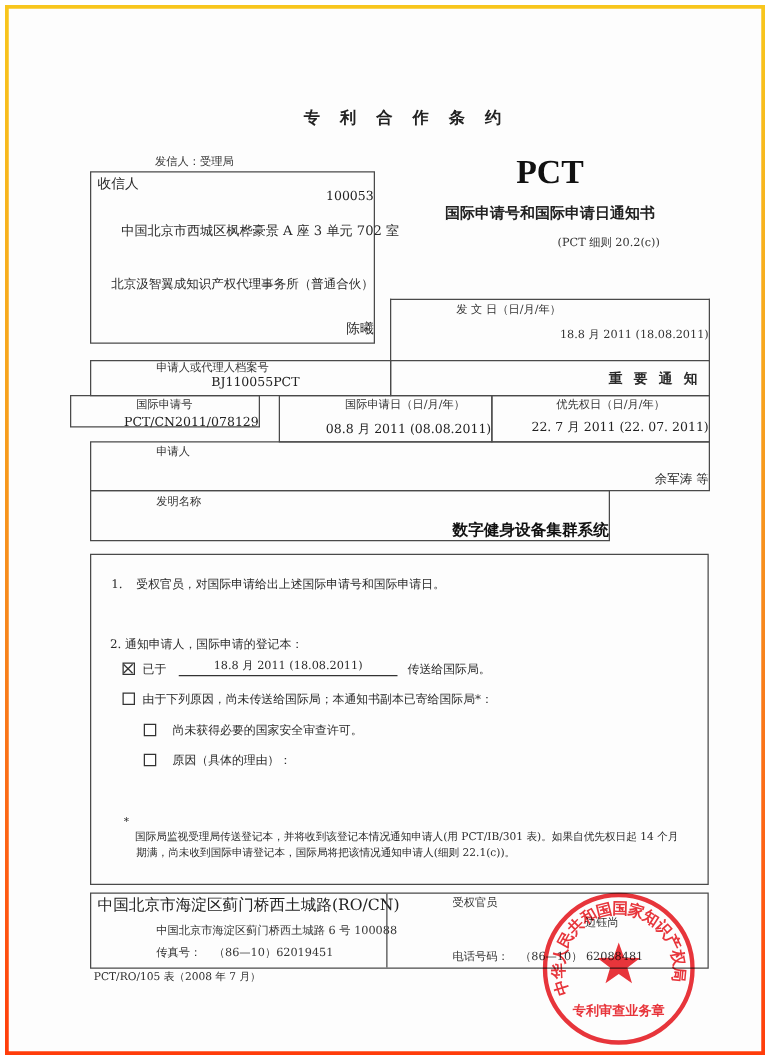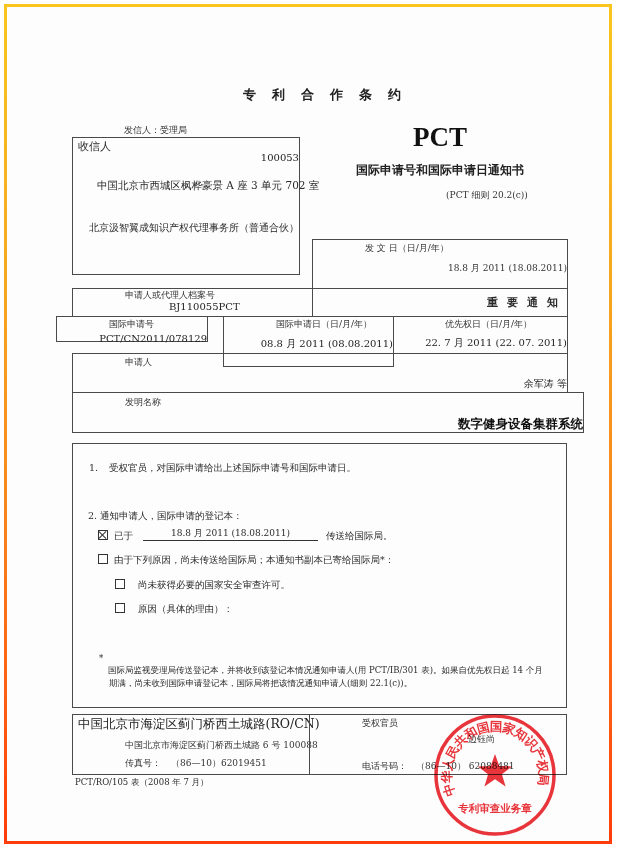--- a/index.html
+++ b/index.html
@@ -50,20 +50,21 @@
 
 <div class="abs title-treaty" style="left:243px; top:88px;">专利合作条约</div>
 
 <div class="abs lbl" style="left:77px; top:126px;">发信人：受理局</div>
 
 <div class="box" style="left:72px; top:137px; width:228px; height:138px;">
   <div class="abs" style="left:5px; top:3px; font-size:11px;text-align:center;">收信人</div>
   <div class="abs center val" style="top:15px;">100053</div>
   <div class="abs center" style="top:42px; font-size:10.5px;margin-left:24px;">中国北京市西城区枫桦豪景 A 座 3 单元 702 室</div>
   <div class="abs center" style="top:85px; font-size:10px;">北京汲智翼成知识产权代理事务所（普通合伙）</div>
+  <div class="abs center" style="top:119px; font-size:11px;">陈曦</div>
 </div>
 
 <div class="abs pct" style="left:380px; width:120px; text-align:center; top:124px;">PCT</div>
 <div class="abs subtitle" style="left:340px; width:200px; text-align:center; top:164px;">国际申请号和国际申请日通知书</div>
 <div class="abs lbl" style="left:380px; width:120px; text-align:center; top:191px;">(PCT 细则 20.2(c))</div>
 
 <div class="cell" style="left:312px; top:239px; width:256px; height:50px; border-bottom:none;">
   <div class="abs lbl" style="left:5px; top:4px;">发 文 日（日/月/年）</div>
   <div class="abs center lbl" style="top:24px;">18.8 月  2011 (18.08.2011)</div>
 </div>
@@ -73,35 +74,35 @@
   <div class="abs val" style="left:96px; top:13px;">BJ110055PCT</div>
 </div>
 <div class="cell" style="left:312px; top:288px; width:256px; height:29px;">
   <div class="abs center important" style="top:8px;">重要通知</div>
 </div>
 
 <div class="cell" style="left:56px; top:316px; width:152px; height:26px;">
   <div class="abs lbl" style="left:5px; top:3px;">国际申请号</div>
   <div class="abs center val" style="top:17px;">PCT/CN2011/078129</div>
 </div>
-<div class="cell" style="left:223px; top:316px; width:171px; height:51px;">
+<div class="cell" style="left:223px; top:316px; width:171px; height:38px;">
   <div class="abs lbl" style="left:5px; top:3px;">国际申请日（日/月/年）</div>
   <div class="abs center val" style="top:22px;">08.8 月  2011 (08.08.2011)</div>
 </div>
 <div class="cell" style="left:393px; top:316px; width:175px; height:38px;">
   <div class="abs lbl" style="left:4px; top:3px;">优先权日（日/月/年）</div>
   <div class="abs center val" style="top:21px;">22. 7 月  2011 (22. 07. 2011)</div>
 </div>
 
 <div class="cell" style="left:72px; top:353px; width:496px; height:40px;">
   <div class="abs lbl" style="left:5px; top:4px;">申请人</div>
   <div class="abs center" style="top:25px; font-size:10px;">余军涛 等</div>
 </div>
 
-<div class="cell" style="left:72px; top:392px; width:512px; height:41px;">
+<div class="cell" style="left:72px; top:392px; width:416px; height:41px;">
   <div class="abs lbl" style="left:5px; top:5px;">发明名称</div>
   <div class="abs center inv-title" style="top:25px;">数字健身设备集群系统</div>
 </div>
 
 <div class="box" style="left:72px; top:443px; width:495px; height:265px;">
   <div class="abs txt9" style="left:16px; top:19px;">1.</div>
   <div class="abs txt9" style="left:36px; top:19px;">受权官员，对国际申请给出上述国际申请号和国际申请日。</div>
 
   <div class="abs txt9" style="left:15px; top:67px;">2. 通知申请人，国际申请的登记本：</div>
 

